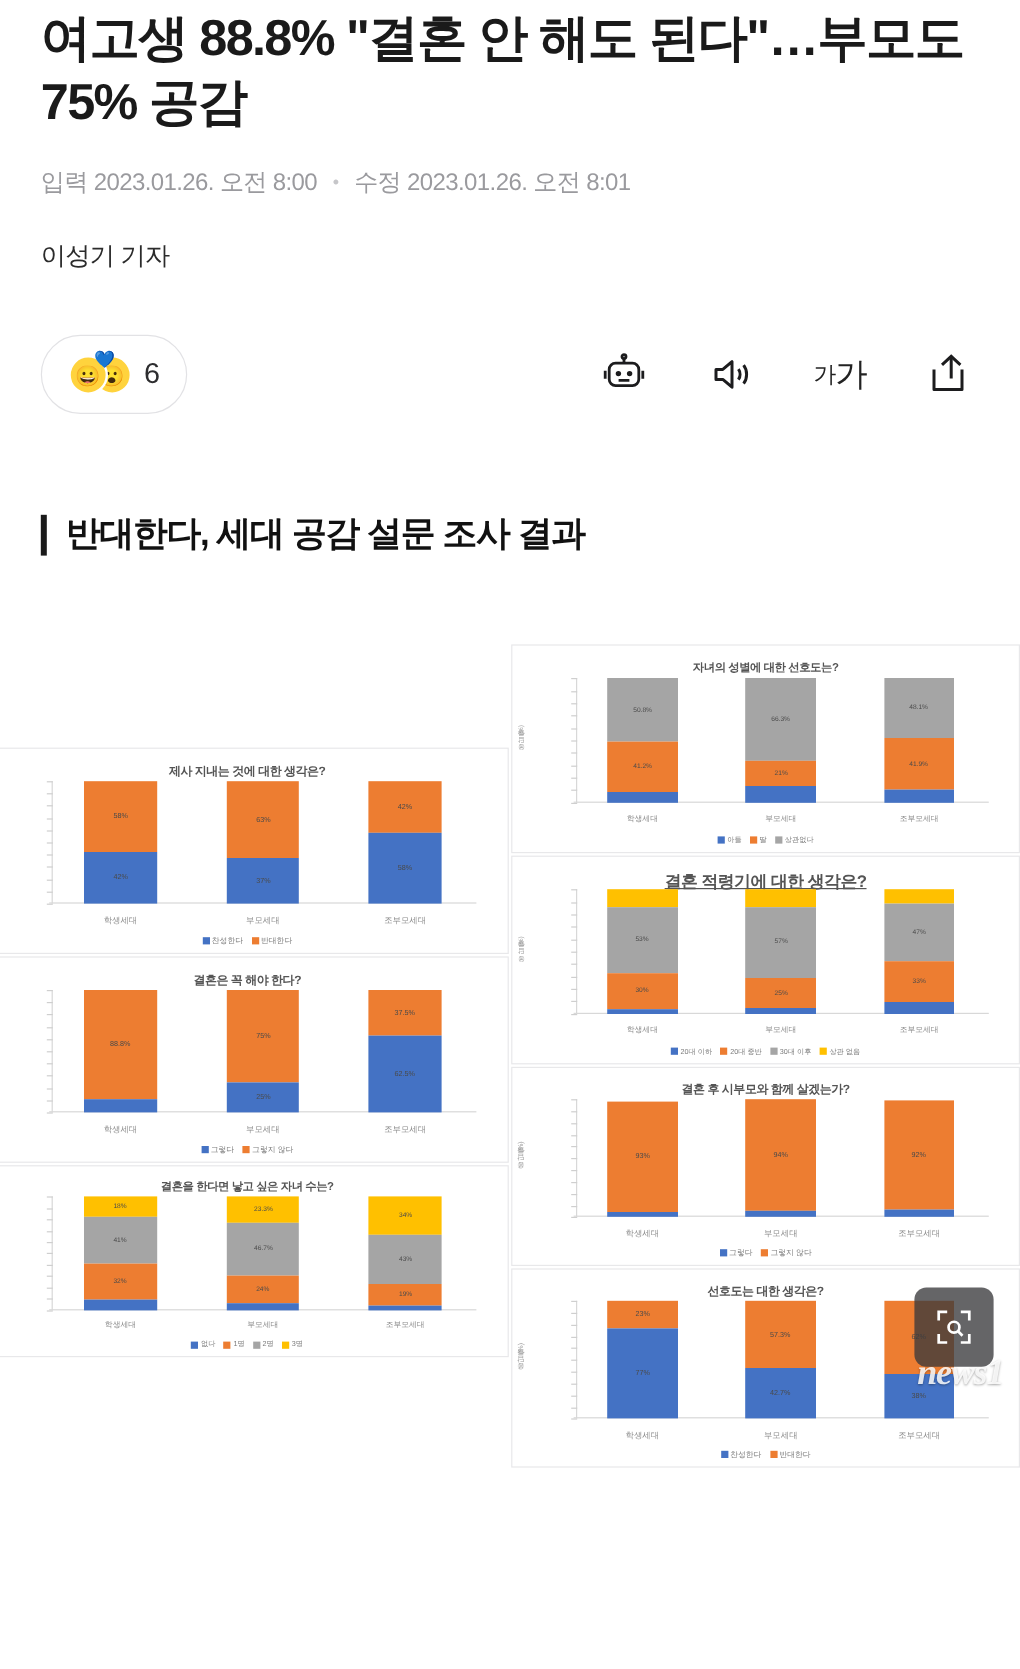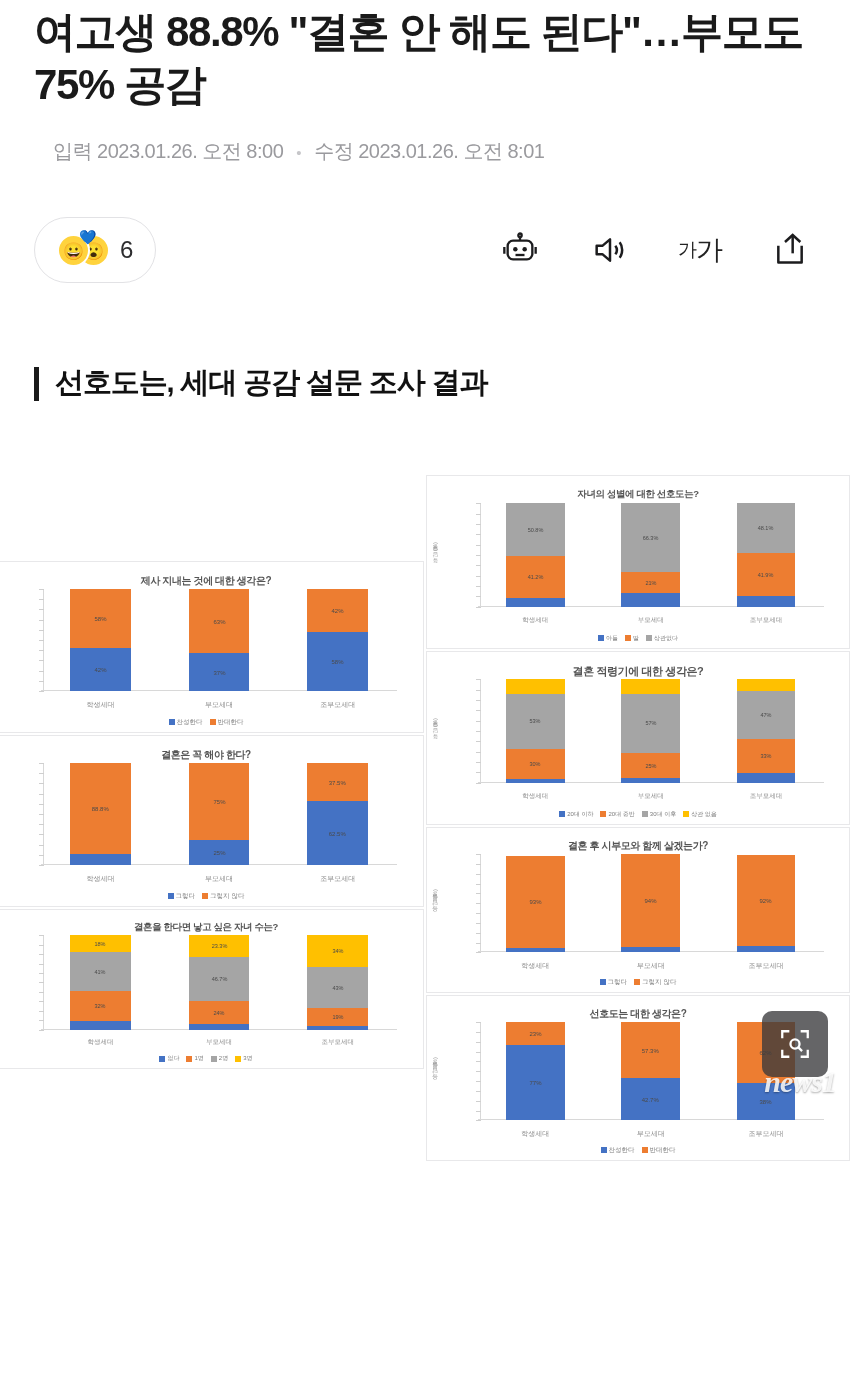--- a/index.html
+++ b/index.html
@@ -20,21 +20,20 @@
     font-weight: 700;
     color: #1a1a1a;
     letter-spacing: -1.4px;
     padding-top: 6px;
   }
   .meta {
     margin-top: 26px;
     font-size: 20px;
     color: #9a9a9e;
     letter-spacing: -0.5px;
-    margin-left: 19px;
   }
   .meta .dot {
     display: inline-block;
     margin: 0 8px;
     color: #c6c6c9;
     font-size: 15px;
     vertical-align: middle;
   }
   .byline {
     margin-top: 34px;
@@ -266,20 +265,21 @@
 <div class="article">
 
   <h1 class="headline">여고생 88.8% "결혼 안 해도 된다"…부모도 75% 공감</h1>
 
   <div class="meta">
     <span>입력 2023.01.26. 오전 8:00</span>
     <span class="dot">•</span>
     <span>수정 2023.01.26. 오전 8:01</span>
   </div>
 
+  <div class="byline">이성기 기자</div>
 
   <div class="actionbar">
 
     <div class="pill">
       <span class="emoji-stack">
         <span class="emo a">😀</span>
         <span class="emo b">😮</span>
         <span class="heart">💙</span>
       </span>
       <span class="count">6</span>
@@ -314,21 +314,21 @@
           <path d="M5 9.5v10h14v-10" stroke-linejoin="round"></path>
           <path d="M9 7.2 13.6 3l4.6 4.2"></path>
           <path d="M13.6 3.4v10.6"></path>
         </svg>
       </div>
     </div>
   </div>
 
   <div class="subhead">
     <span class="bar"></span>
-    <span class="txt">선호도는, 세대 공감 설문 조사 결과</span>
+    <span class="txt">반대한다, 세대 공감 설문 조사 결과</span>
   </div>
 
   <div class="figure">
     <div id="charts-host">
         <div class="chart-card" style="left: -12px; top: 88px; width: 436px; height: 172px;">
           <div class="ct" style="position: absolute; left: 0px; right: 0px; top: 7%; font-size: 10px;">제사 지내는 것에 대한 생각은?</div>
           <div class="ylabel" style="font-size: 6px;">응답률(%)</div>
           <div class="yaxis">
             <div class="ytick" style="top: 0%;"></div>
             <div class="ytick" style="top: 10%;"></div>
@@ -548,21 +548,21 @@
             <div>부모세대</div>
             <div>조부모세대</div>
           </div>
           <div class="legend" style="font-size: 6px;">
             <span><i style="background: rgb(68, 114, 196);"></i>아들</span>
             <span><i style="background: rgb(237, 125, 49);"></i>딸</span>
             <span><i style="background: rgb(165, 165, 165);"></i>상관없다</span>
           </div>
         </div>
         <div class="chart-card" style="left: 426px; top: 178px; width: 424px; height: 174px;">
-          <div class="ct" style="position: absolute; left: 0px; right: 0px; top: 7%; font-size: 11px;">결혼 적령기에 대한 생각은?</div>
+          <div class="ct" style="position: absolute; left: 0px; right: 0px; top: 7%; font-size: 14px; text-decoration: underline;">결혼 적령기에 대한 생각은?</div>
           <div class="ylabel" style="font-size: 5.5px;">응답률(%)</div>
           <div class="yaxis">
             <div class="ytick" style="top: 0%;"></div>
             <div class="ytick" style="top: 10%;"></div>
             <div class="ytick" style="top: 20%;"></div>
             <div class="ytick" style="top: 30%;"></div>
             <div class="ytick" style="top: 40%;"></div>
             <div class="ytick" style="top: 50%;"></div>
             <div class="ytick" style="top: 60%;"></div>
             <div class="ytick" style="top: 70%;"></div>

